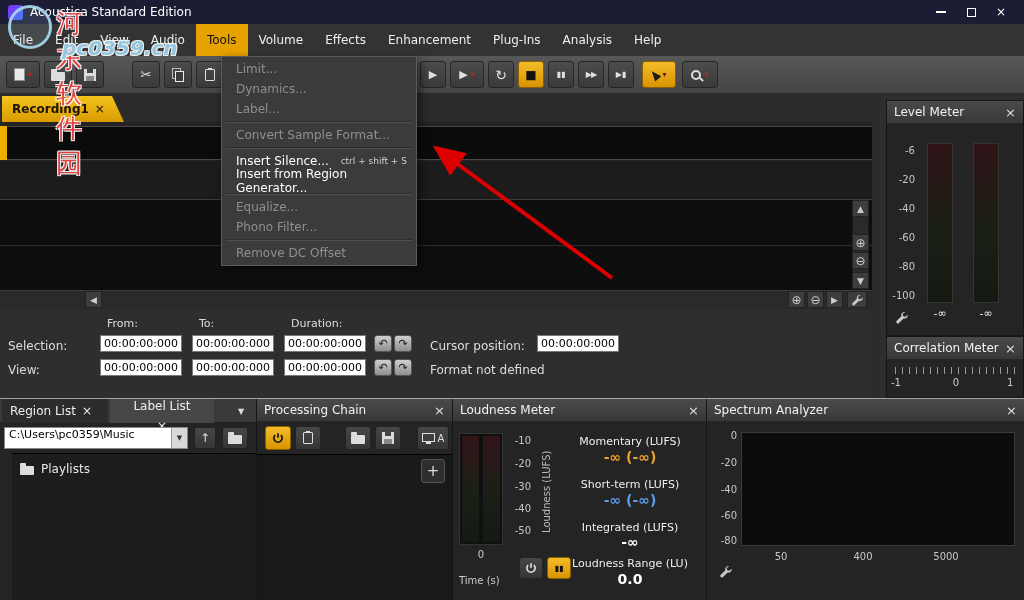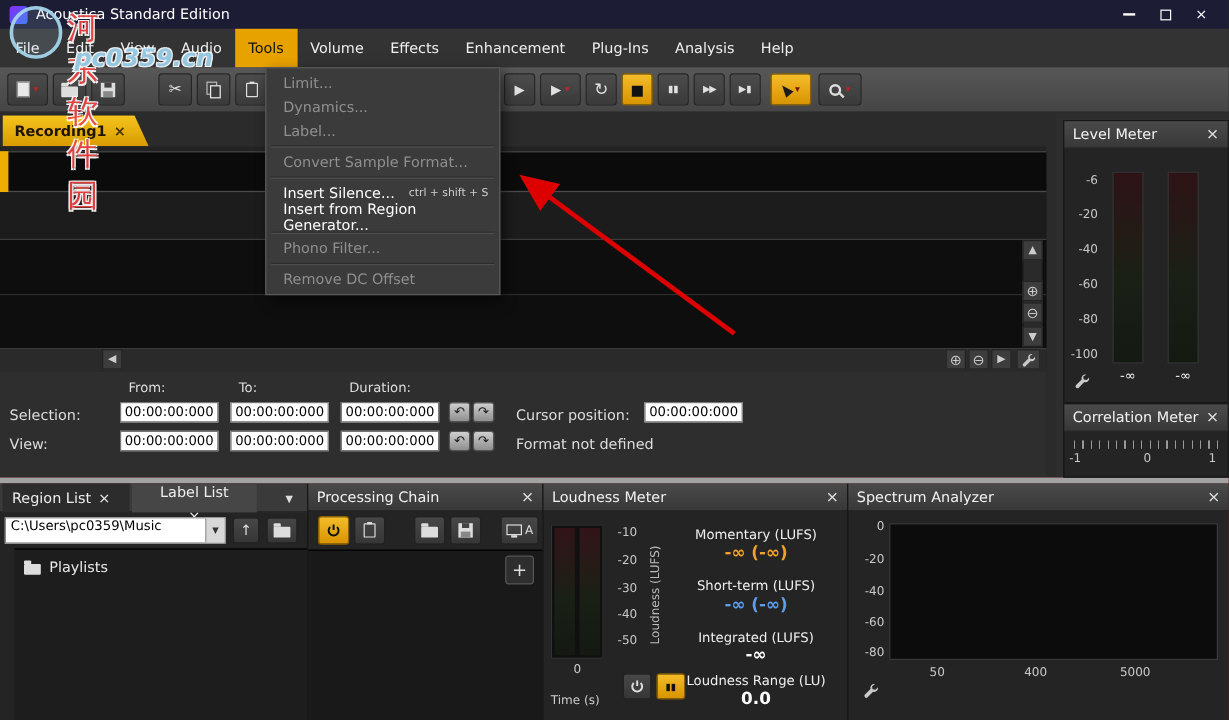--- a/index.html
+++ b/index.html
@@ -63,21 +63,21 @@
   .strack-v { position:absolute; left:852px; top:78px; width:17px; height:90px; background:#2a2a2a; border:1px solid #1a1a1a; }
   .hscroll { position:absolute; left:0; top:168px; width:872px; height:20px; background:#2a2a2a; border-top:1px solid #3c3c3c; }
 
   
   #info { left:0; top:310px; width:872px; height:88px; background:#2e2e2e; }
   .ilabel { position:absolute; font-size:11px; color:#ddd; }
   .tfield { position:absolute; width:82px; height:17px; background:#fff; color:#000; border:1px solid #777; font-size:11px; display:flex; align-items:center; justify-content:center; }
   .histbtn { position:absolute; width:18px; height:17px; border-radius:3px; background:linear-gradient(#cfcfcf,#8f8f8f); border:1px solid #555; color:#1a1a1a; font-size:11px; display:flex; align-items:center; justify-content:center; }
 
   
-  #dock { left:0; top:398px; width:1024px; height:202px; background:#7f1d1d; border-top:5px solid #a3a3a3; }
+  #dock { left:0; top:398px; width:1024px; height:202px; background:#7dd3fc; border-top:1px solid #a3a3a3; }
   .panel { position:absolute; top:0; height:202px; background:#242424; border-left:1px solid #161616; }
   .panel-title { height:23px; display:flex; align-items:center; gap:4px; padding:0 7px; background:linear-gradient(#4a4a4a,#383838); border-bottom:1px solid #262626; font-size:12px; color:#f2f2f2; }
   .close-x { margin-left:auto; font-size:13px; color:#e0e0e0; line-height:1; }
   .dkbtn { position:absolute; height:24px; background:linear-gradient(#474747,#363636); border:1px solid #222; border-radius:3px; display:flex; align-items:center; justify-content:center; gap:3px; color:#ddd; }
   .dkbtn.orange { background:linear-gradient(#f4bc2a,#d89400); color:#111; border-color:#8a6000; }
   .rtab { position:absolute; top:0; height:24px; display:flex; align-items:center; gap:6px; padding:0 8px; font-size:12px; color:#eee; }
   .tickv { position:absolute; font-size:10px; color:#c8c8c8; text-align:right; }
   .meter-bar { position:absolute; border:1px solid #333; background:linear-gradient(180deg,#2e1316,#1a2016 55%,#141a12); }
 
   
@@ -435,20 +435,23 @@
   <div class="msep"></div>
   <div class="mi">
     <span>Insert Silence...</span>
     <span class="shortcut">ctrl + shift + S</span>
   </div>
   <div class="mi">
       <span>Insert from Region Generator...</span>
     </div>
   <div class="msep"></div>
   <div class="mi disabled">
+      <span>Equalize...</span>
+    </div>
+  <div class="mi disabled">
       <span>Phono Filter...</span>
     </div>
   <div class="msep"></div>
   <div class="mi disabled">
       <span>Remove DC Offset</span>
     </div>
 </div>
 
 <svg id="arrow-overlay">
   <defs>

